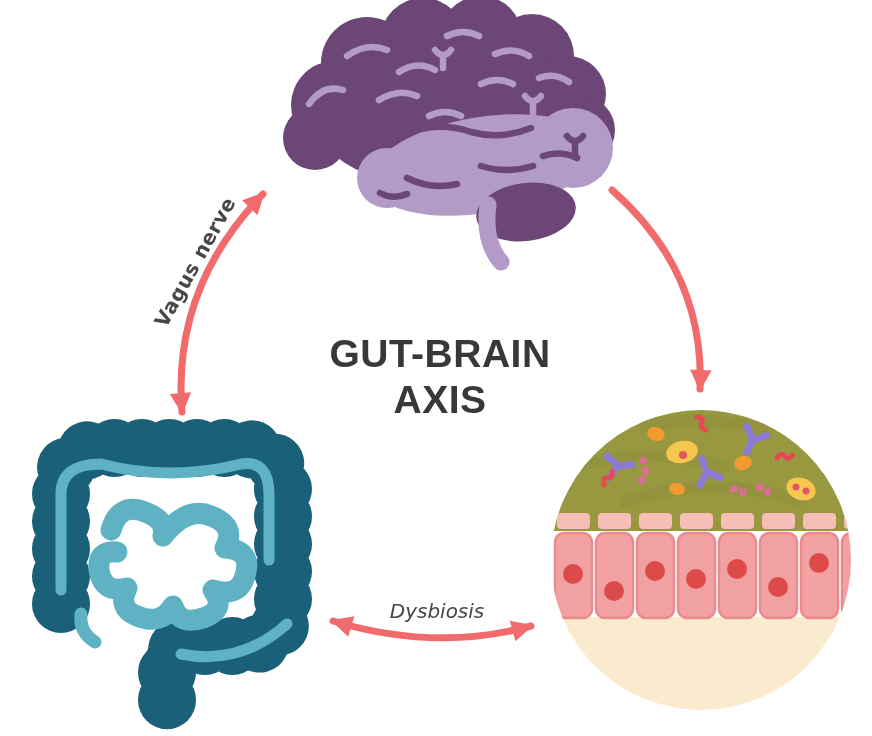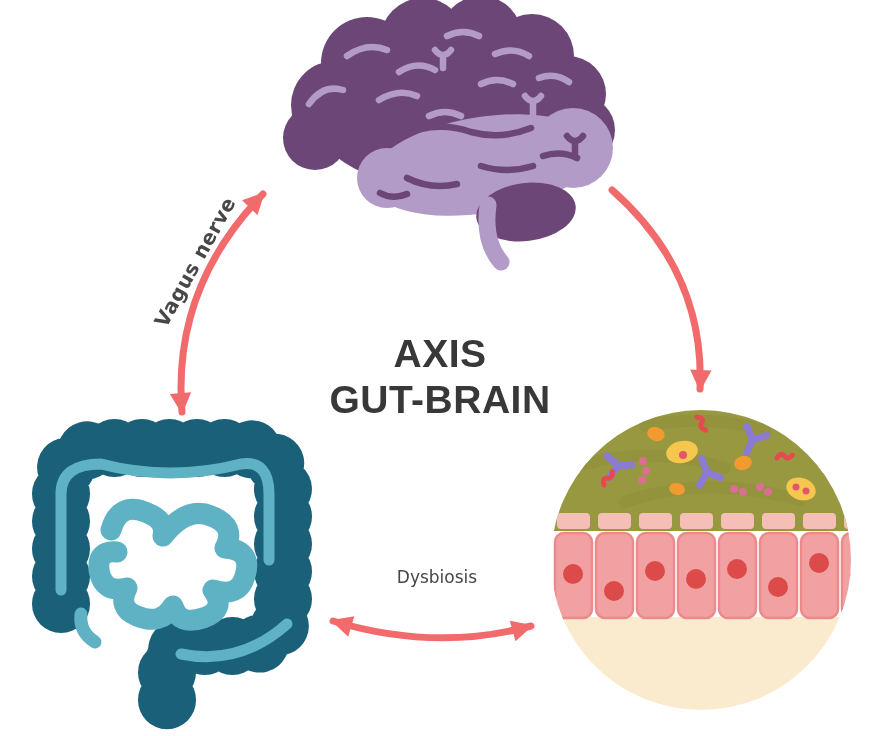--- a/index.html
+++ b/index.html
@@ -53,24 +53,24 @@
     letter-spacing:.5px;color:var(--titleText);
   }
   .label-vagus{
     position:absolute;left:195px;top:262px;
     transform:translate(-50%,-50%) rotate(-61deg);
     font-family:"DejaVu Sans","Liberation Sans",sans-serif;
     font-weight:700;font-size:20px;letter-spacing:.5px;color:var(--labelText);
     white-space:nowrap;
   }
   .label-dysbiosis{
-    position:absolute;left:437px;top:577px;
+    position:absolute;left:437px;top:611px;
     transform:translate(-50%,-50%);
     font-family:"DejaVu Sans","Liberation Sans",sans-serif;
-    font-weight:400;font-size:17px;color:var(--labelText);
+    font-style:italic;font-weight:400;font-size:20px;color:var(--labelText);
     white-space:nowrap;
   }
 </style>
 </head>
 <body>
 
 <div class="stage">
 
   <svg class="diagram" width="872" height="736" viewBox="0 0 872 736">
     <defs>
@@ -240,20 +240,20 @@
         </g>
         <g>
           <circle class="mb-pink" cx="760" cy="487" r="4"></circle>
           <circle class="mb-pink" cx="768" cy="492" r="4"></circle>
         </g>
       </g>
     </g>
   </svg>
 
   <div class="title">
+    <span style="display:block">GUT-BRAIN</span>
     <span style="display:block">AXIS</span>
-    <span style="display:block">GUT-BRAIN</span>
   </div>
 
   <div class="label-vagus">Vagus nerve</div>
   <div class="label-dysbiosis">Dysbiosis</div>
 
 </div>
 
 </body></html>

